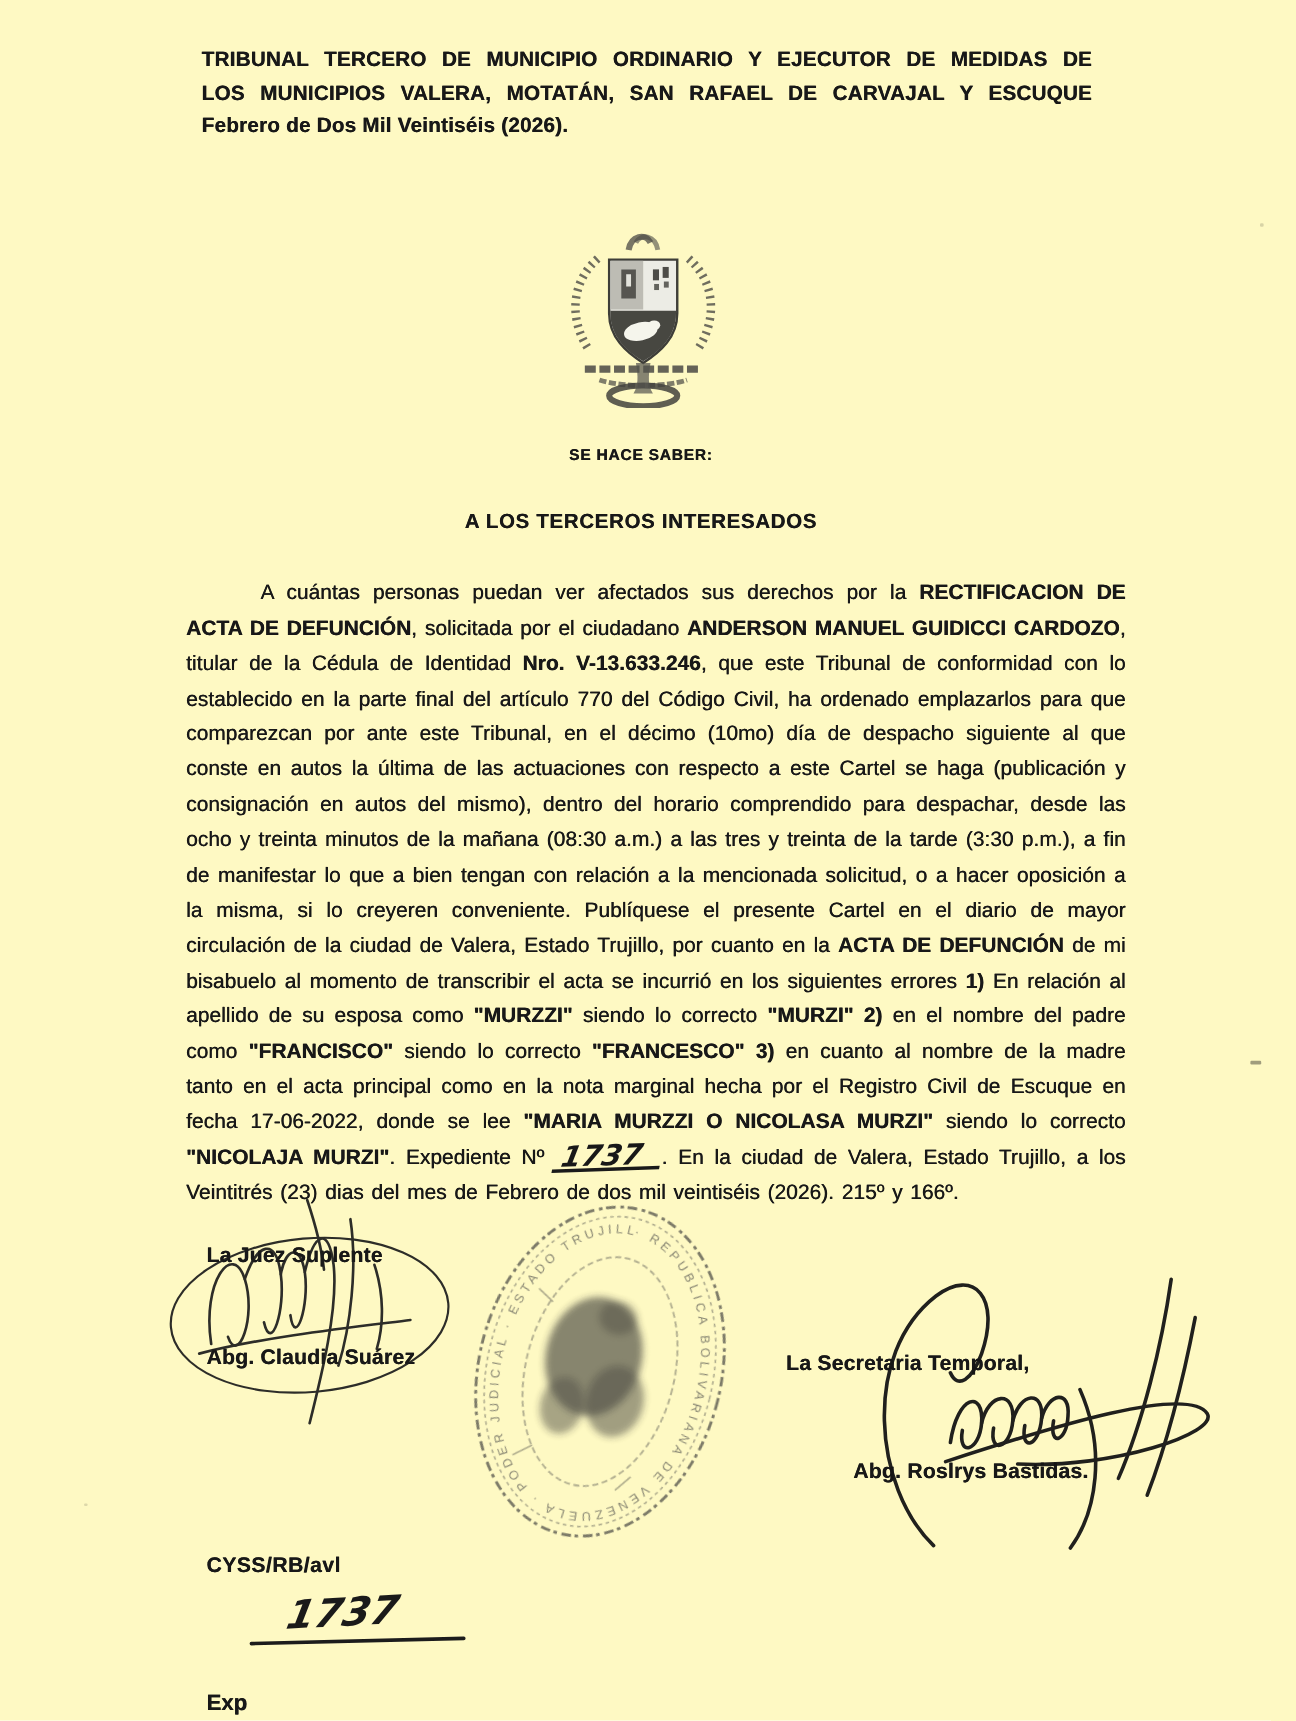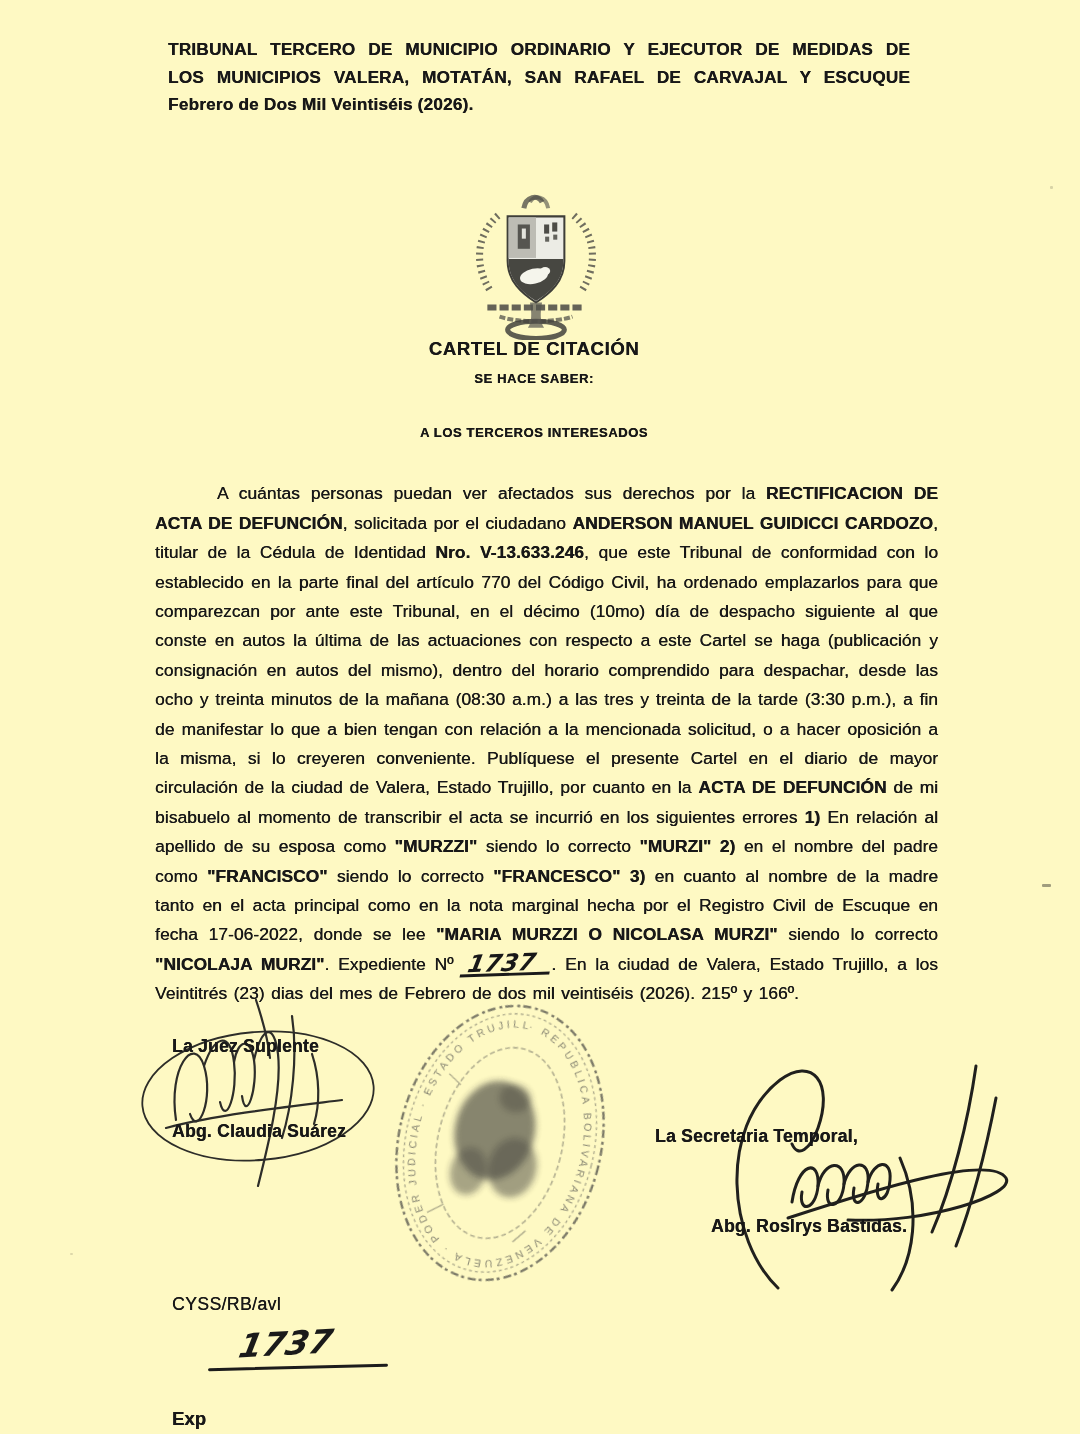--- a/index.html
+++ b/index.html
@@ -13,21 +13,21 @@
     text-shadow:.3px 0 0 currentColor;}
   .jline{text-align:justify;text-align-last:justify;}
   
   .emblem{position:absolute;left:452px;top:188px;width:168px;height:152px;
     opacity:.9;filter:blur(.4px) contrast(1.05);}
   
   .center-head{position:absolute;left:0;width:1068px;text-align:center;
     font-weight:700;letter-spacing:.6px;text-shadow:.3px 0 0 currentColor;}
   .title{top:338px;font-size:18.6px;}
   .s1{top:371px;font-size:13px;}
-  .s2{top:425px;font-size:13px;}
+  .s2{top:425px;font-size:17px;}
   
   .bodytext{position:absolute;left:155px;top:462px;width:783px;
     font-size:17.4px;line-height:29.4px;text-align:justify;text-indent:62px;
     letter-spacing:.05px;word-spacing:1.5px;text-shadow:.35px 0 0 currentColor;}
   .bodytext .b{font-weight:700;}
   .bodytext .hand{
     display:inline-block;text-indent:0;font-family:"DejaVu Sans",sans-serif;
     font-size:24px;font-style:italic;font-weight:700;line-height:18px;
     transform:skewX(-13deg) rotate(-2deg);border-bottom:3px solid #1a1a1a;
     padding:0 16px 1px 6px;position:relative;top:1px;text-shadow:none;}
@@ -37,21 +37,21 @@
   .role-left{left:172px;top:1036px;}
   .name-left{left:172px;top:1121px;}
   .role-right{left:655px;top:1126px;}
   .name-right{left:711px;top:1216px;}
   
   .sig-left{position:absolute;left:136px;top:994px;width:262px;height:200px;z-index:3;}
   .sig-right{position:absolute;left:660px;top:1040px;width:362px;height:252px;z-index:3;}
   .seal{position:absolute;left:386px;top:992px;width:228px;height:302px;
     transform:rotate(14deg);opacity:.82;filter:blur(.3px);z-index:1;}
   
-  .initials{position:absolute;left:172px;top:1294px;font-weight:400;
+  .initials{position:absolute;left:172px;top:1294px;font-weight:700;
     font-size:17.6px;letter-spacing:.4px;text-shadow:.3px 0 0 currentColor;}
   .exp-label{position:absolute;left:172px;top:1408px;font-weight:700;
     font-size:18.5px;text-shadow:.3px 0 0 currentColor;}
   .exp-underline{position:absolute;left:208px;top:1366px;width:180px;height:3.2px;
     background:#1c1c1c;transform:rotate(-1.4deg);border-radius:2px;}
   .exp-number{position:absolute;left:240px;top:1324px;
     font-family:"DejaVu Sans",sans-serif;font-size:33px;font-style:italic;
     font-weight:700;transform:skewX(-14deg) rotate(-3deg);color:#1a1a1a;}
   
   .speck{position:absolute;background:rgba(20,20,20,.4);border-radius:1px;}
@@ -94,21 +94,20 @@
       <ellipse cx="89" cy="82" rx="5" ry="4" fill="#efefec"></ellipse>
 
       <path d="M32,118 L128,118" stroke="#3a3a3a" stroke-width="6" stroke-dasharray="9 3" opacity=".85"></path>
       <path d="M44,127 C62,133 98,133 116,127" stroke="#3a3a3a" stroke-width="4" stroke-dasharray="6 2" fill="none" opacity=".7"></path>
 
       <ellipse cx="80" cy="140" rx="28" ry="8.5" fill="none" stroke="#333" stroke-width="5" opacity=".85"></ellipse>
       <path d="M74,113 C76,124 76,132 72,138 L88,138 C84,132 84,124 86,113 Z" fill="#444" opacity=".7"></path>
     </svg>
   </div>
 
-  <div class="center-head title">CARTEL DE CITACIÓN</div>
   <div class="center-head s1">SE HACE SABER:</div>
   <div class="center-head s2">A LOS TERCEROS INTERESADOS</div>
 
   <p class="bodytext"><span>A cuántas personas puedan ver afectados sus derechos por la </span><span class="b">RECTIFICACION DE ACTA DE DEFUNCIÓN</span><span>, solicitada por el ciudadano </span><span class="b">ANDERSON MANUEL GUIDICCI CARDOZO</span><span>, titular de la Cédula de Identidad </span><span class="b">Nro. V-13.633.246</span><span>, que este Tribunal de conformidad con lo establecido en la parte final del artículo 770 del Código Civil, ha ordenado emplazarlos para que comparezcan por ante este Tribunal, en el décimo (10mo) día de despacho siguiente al que conste en autos la última de las actuaciones con respecto a este Cartel se haga (publicación y consignación en autos del mismo), dentro del horario comprendido para despachar, desde las ocho y treinta minutos de la mañana (08:30 a.m.) a las tres y treinta de la tarde (3:30 p.m.), a fin de manifestar lo que a bien tengan con relación a la mencionada solicitud, o a hacer oposición a la misma, si lo creyeren conveniente. Publíquese el presente Cartel en el diario de mayor circulación de la ciudad de Valera, Estado Trujillo, por cuanto en la </span><span class="b">ACTA DE DEFUNCIÓN</span><span> de mi bisabuelo al momento de transcribir el acta se incurrió en los siguientes errores </span><span class="b">1)</span><span> En relación al apellido de su esposa como </span><span class="b">"MURZZI"</span><span> siendo lo correcto </span><span class="b">"MURZI"</span><span> </span><span class="b">2)</span><span> en el nombre del padre como </span><span class="b">"FRANCISCO"</span><span> siendo lo correcto </span><span class="b">"FRANCESCO"</span><span> </span><span class="b">3)</span><span> en cuanto al nombre de la madre tanto en el acta principal como en la nota marginal hecha por el Registro Civil de Escuque en fecha 17-06-2022, donde se lee </span><span class="b">"MARIA MURZZI O NICOLASA MURZI"</span><span> siendo lo correcto </span><span class="b">"NICOLAJA MURZI"</span><span>. Expediente Nº </span><span class="hand">1737</span><span>. En la ciudad de Valera, Estado Trujillo, a los Veintitrés (23) dias del mes de Febrero de dos mil veintiséis (2026). 215º y 166º.</span></p>
 
   <div class="siglabel role-left">La Juez Suplente</div>
   <div class="siglabel name-left">Abg. Claudia Suárez</div>
   <svg class="sig-left" viewBox="0 0 262 200">
     <g fill="none" stroke="#1c1c1c" stroke-width="2.2" stroke-linecap="round" opacity=".92">
       <ellipse cx="122" cy="102" rx="116" ry="64" transform="rotate(-5 122 102)" stroke-width="1.8"></ellipse>

